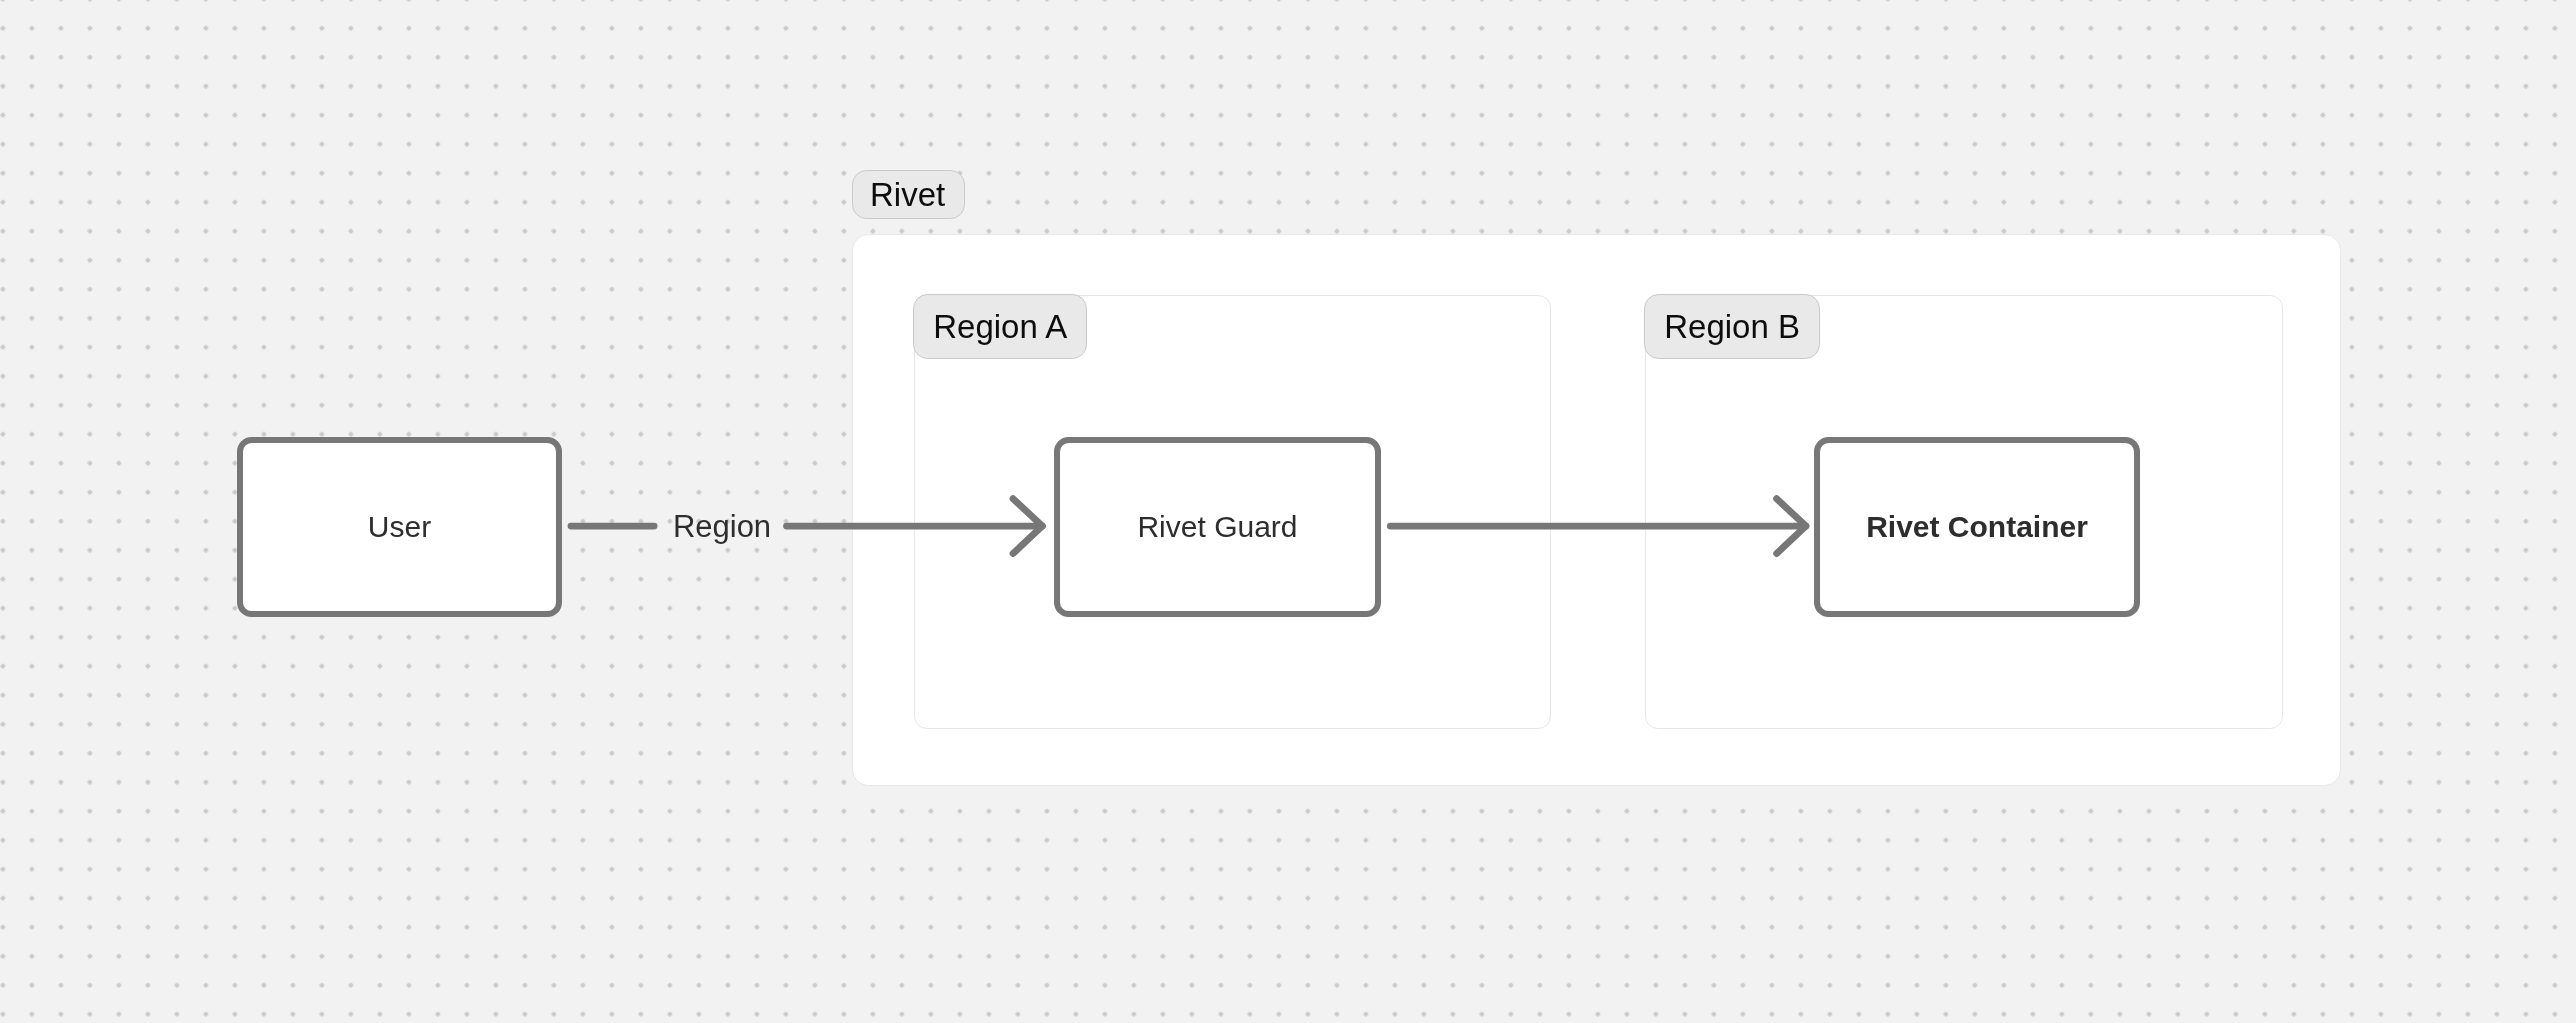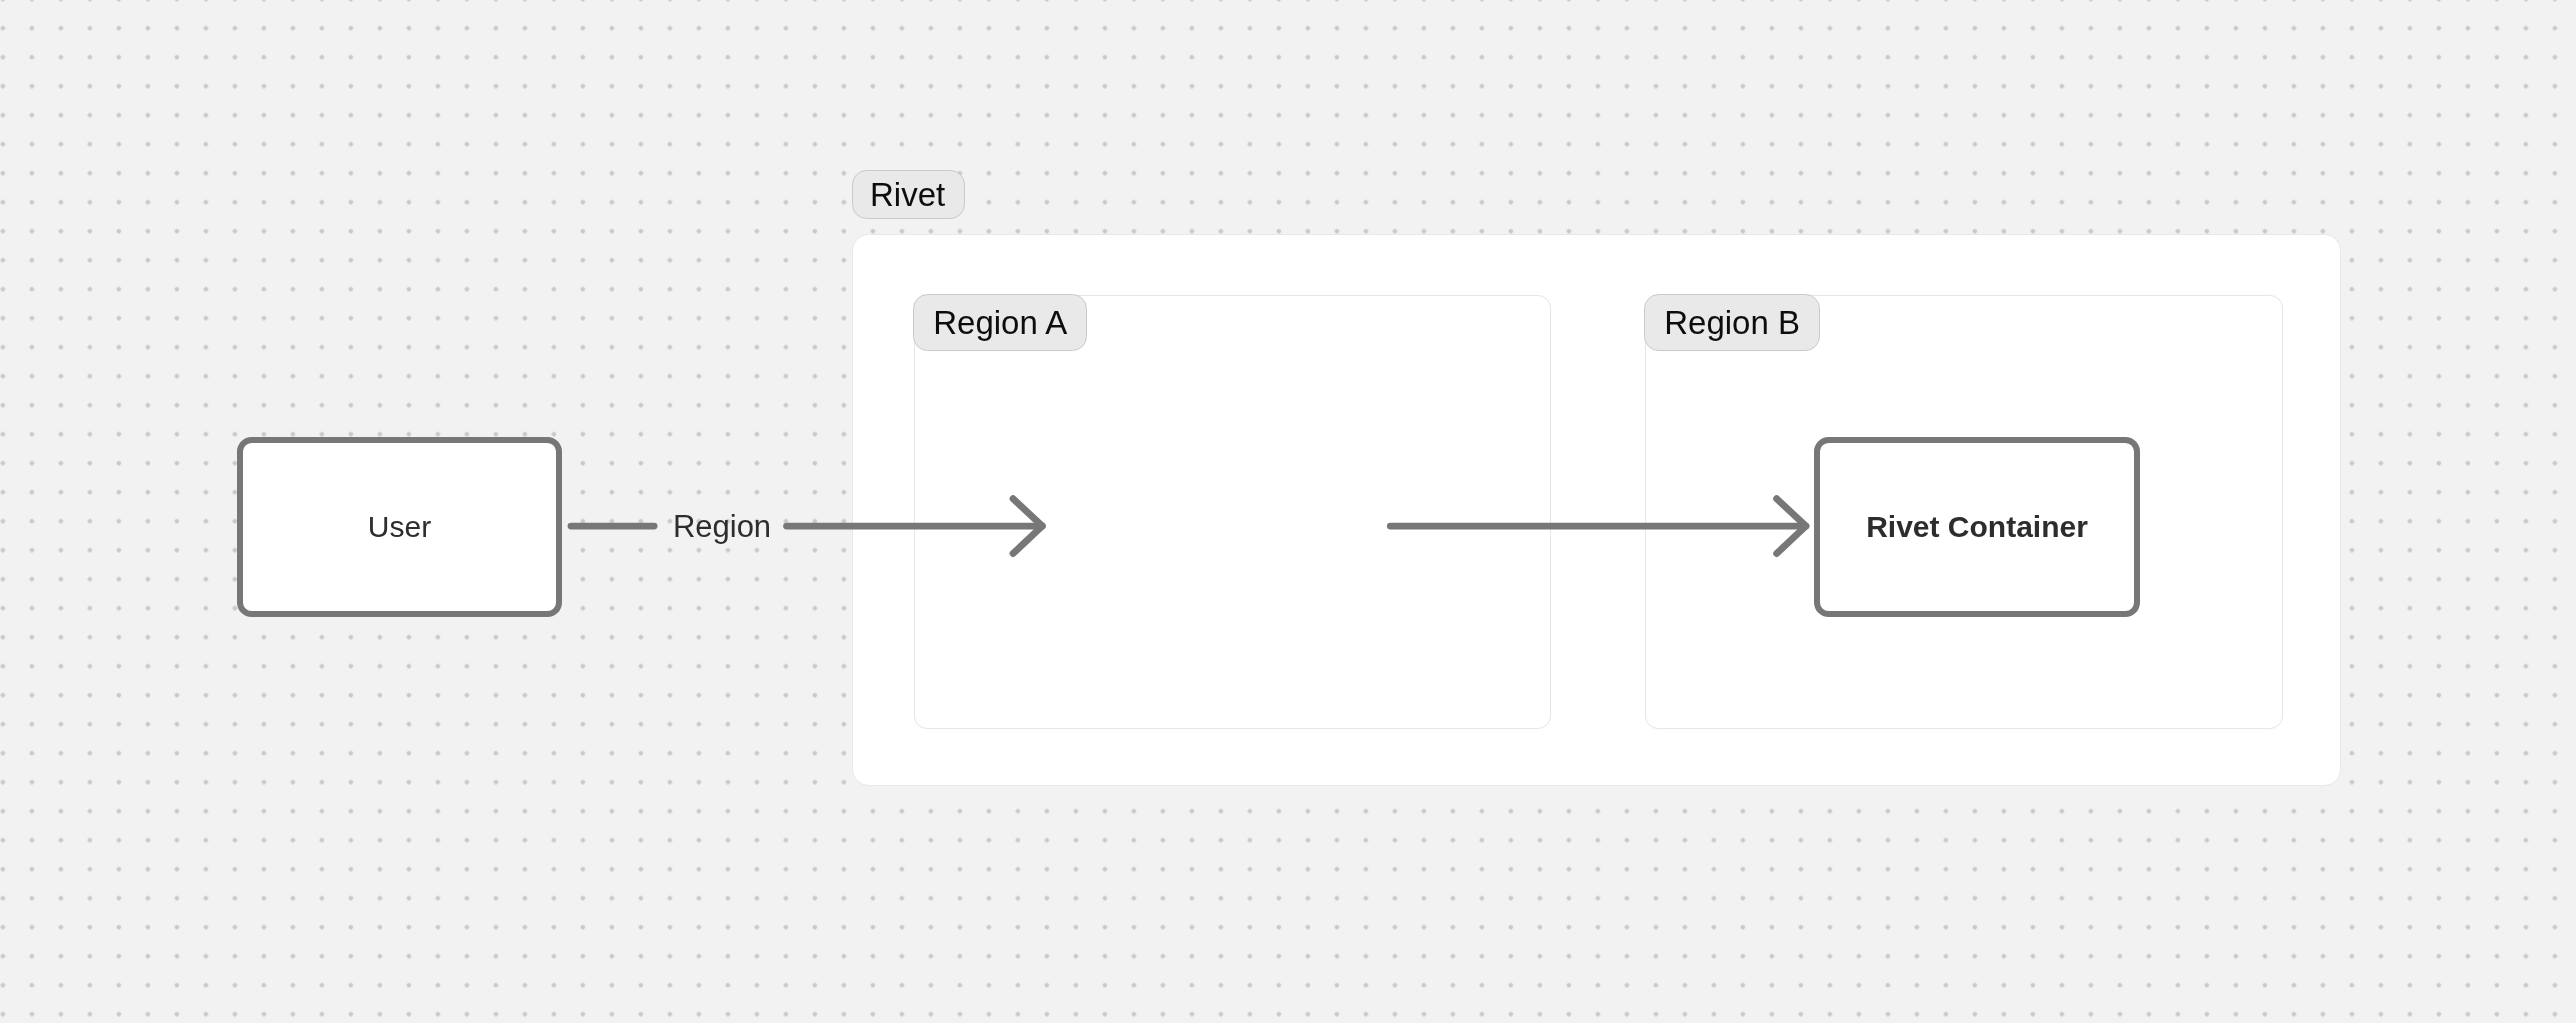--- a/index.html
+++ b/index.html
@@ -47,21 +47,21 @@
     width: 637px; height: 434px;
     background: var(--region-bg);
     border: 1.8px solid var(--region-border);
     border-radius: 12.8px;
   }
   .region-a { left: 61px; }
   .region-b { left: 792px; width: 638px; text-align: center; }
   .badge {
     display: inline-flex;
     align-items: center;
-    height: 57px;
+    height: 65px;
     padding: 0 19px;
     background: var(--badge-bg);
     border: 1.8px solid var(--badge-border);
     border-radius: 14.6px;
     font-size: 33px;
     color: var(--badge-text);
     white-space: nowrap;
   }
   .rivet-badge {
     position: absolute;
@@ -139,16 +139,17 @@
     </g>
     <g>
       <line class="stroke" x1="1522" y1="576" x2="1977" y2="576"></line>
       <polyline class="stroke" points="1945,546 1977,576 1945,606"></polyline>
     </g>
   </svg>
 
   <div class="edge-label">Region</div>
 
   <div class="node node-user">User</div>
+  <div class="node node-guard">Rivet Guard</div>
   <div class="node node-container">Rivet Container</div>
 
 </div>
 
 
 </body></html>

